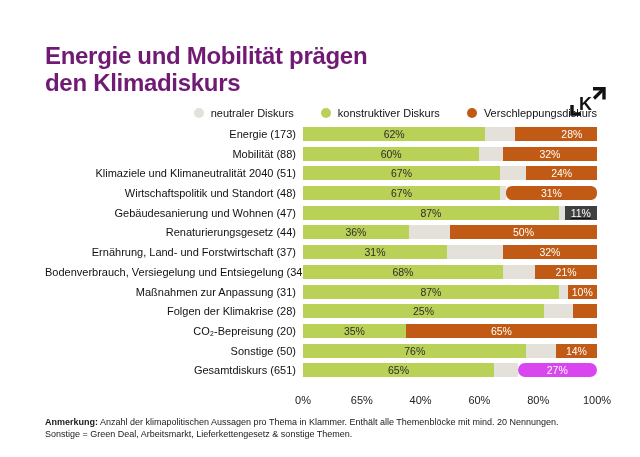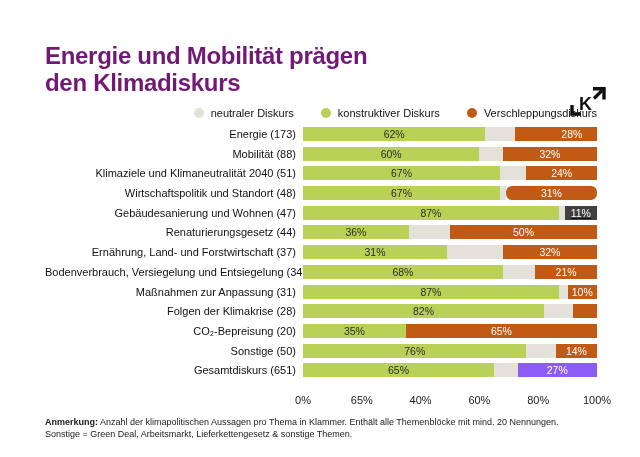--- a/index.html
+++ b/index.html
@@ -190,21 +190,21 @@
             <div class="seg" style="width: 3%; background: rgb(227, 225, 217);"></div>
             <div class="seg" style="width: 10%; background: rgb(192, 90, 20);">
               <span class="seg-label" style="color: rgb(255, 255, 255);">10%</span>
             </div>
           </div>
         </div>
         <div class="row">
           <div class="row-label">Folgen der Klimakrise (28)</div>
           <div class="bar">
             <div class="seg" style="width: 82%; background: rgb(186, 209, 87);">
-              <span class="seg-label" style="color: rgb(45, 45, 45);">82%</span>
+              <span class="seg-label" style="color: rgb(45, 45, 45);">25%</span>
             </div>
             <div class="seg" style="width: 10%; background: rgb(227, 225, 217);"></div>
             <div class="seg" style="width: 8%; background: rgb(192, 90, 20);"></div>
           </div>
         </div>
         <div class="row">
           <div class="row-label">CO₂-Bepreisung (20)</div>
           <div class="bar">
             <div class="seg" style="width: 35%; background: rgb(186, 209, 87);">
               <span class="seg-label" style="color: rgb(45, 45, 45);">35%</span>
@@ -227,21 +227,21 @@
             </div>
           </div>
         </div>
         <div class="row">
           <div class="row-label">Gesamtdiskurs (651)</div>
           <div class="bar">
             <div class="seg" style="width: 65%; background: rgb(186, 209, 87);">
               <span class="seg-label" style="color: rgb(45, 45, 45);">65%</span>
             </div>
             <div class="seg" style="width: 8%; background: rgb(227, 225, 217);"></div>
-            <div class="seg" style="width: 27%; background: #8b5cf6;">
+            <div class="seg" style="width: 27%; background: #d946ef; border-radius: 7px;">
               <span class="seg-label" style="color: rgb(255, 255, 255);">27%</span>
             </div>
           </div>
         </div>
       </div>
     <div class="x-axis">
         <span class="tick" style="left: 0%;">0%</span>
         <span class="tick" style="left: 20%;">65%</span>
         <span class="tick" style="left: 40%;">40%</span>
         <span class="tick" style="left: 60%;">60%</span>

